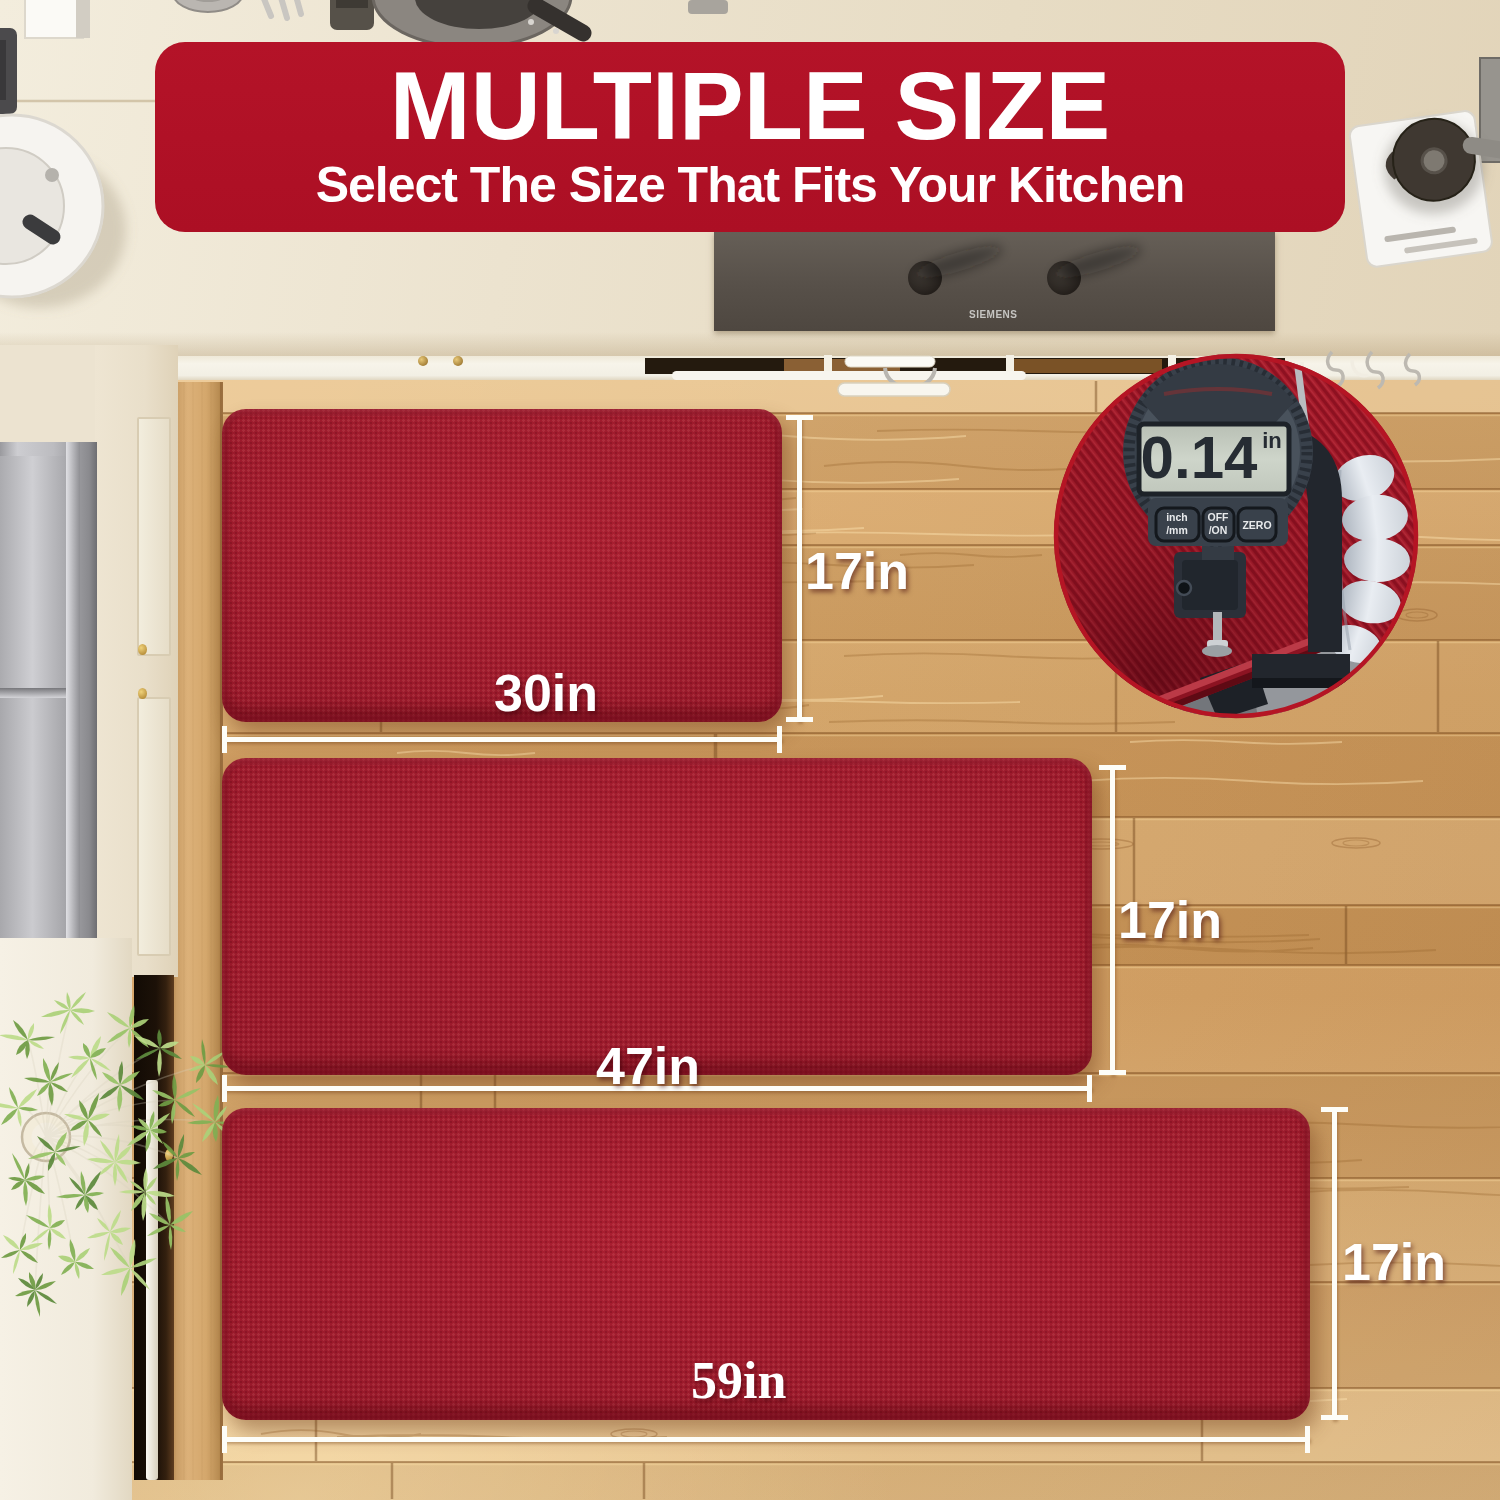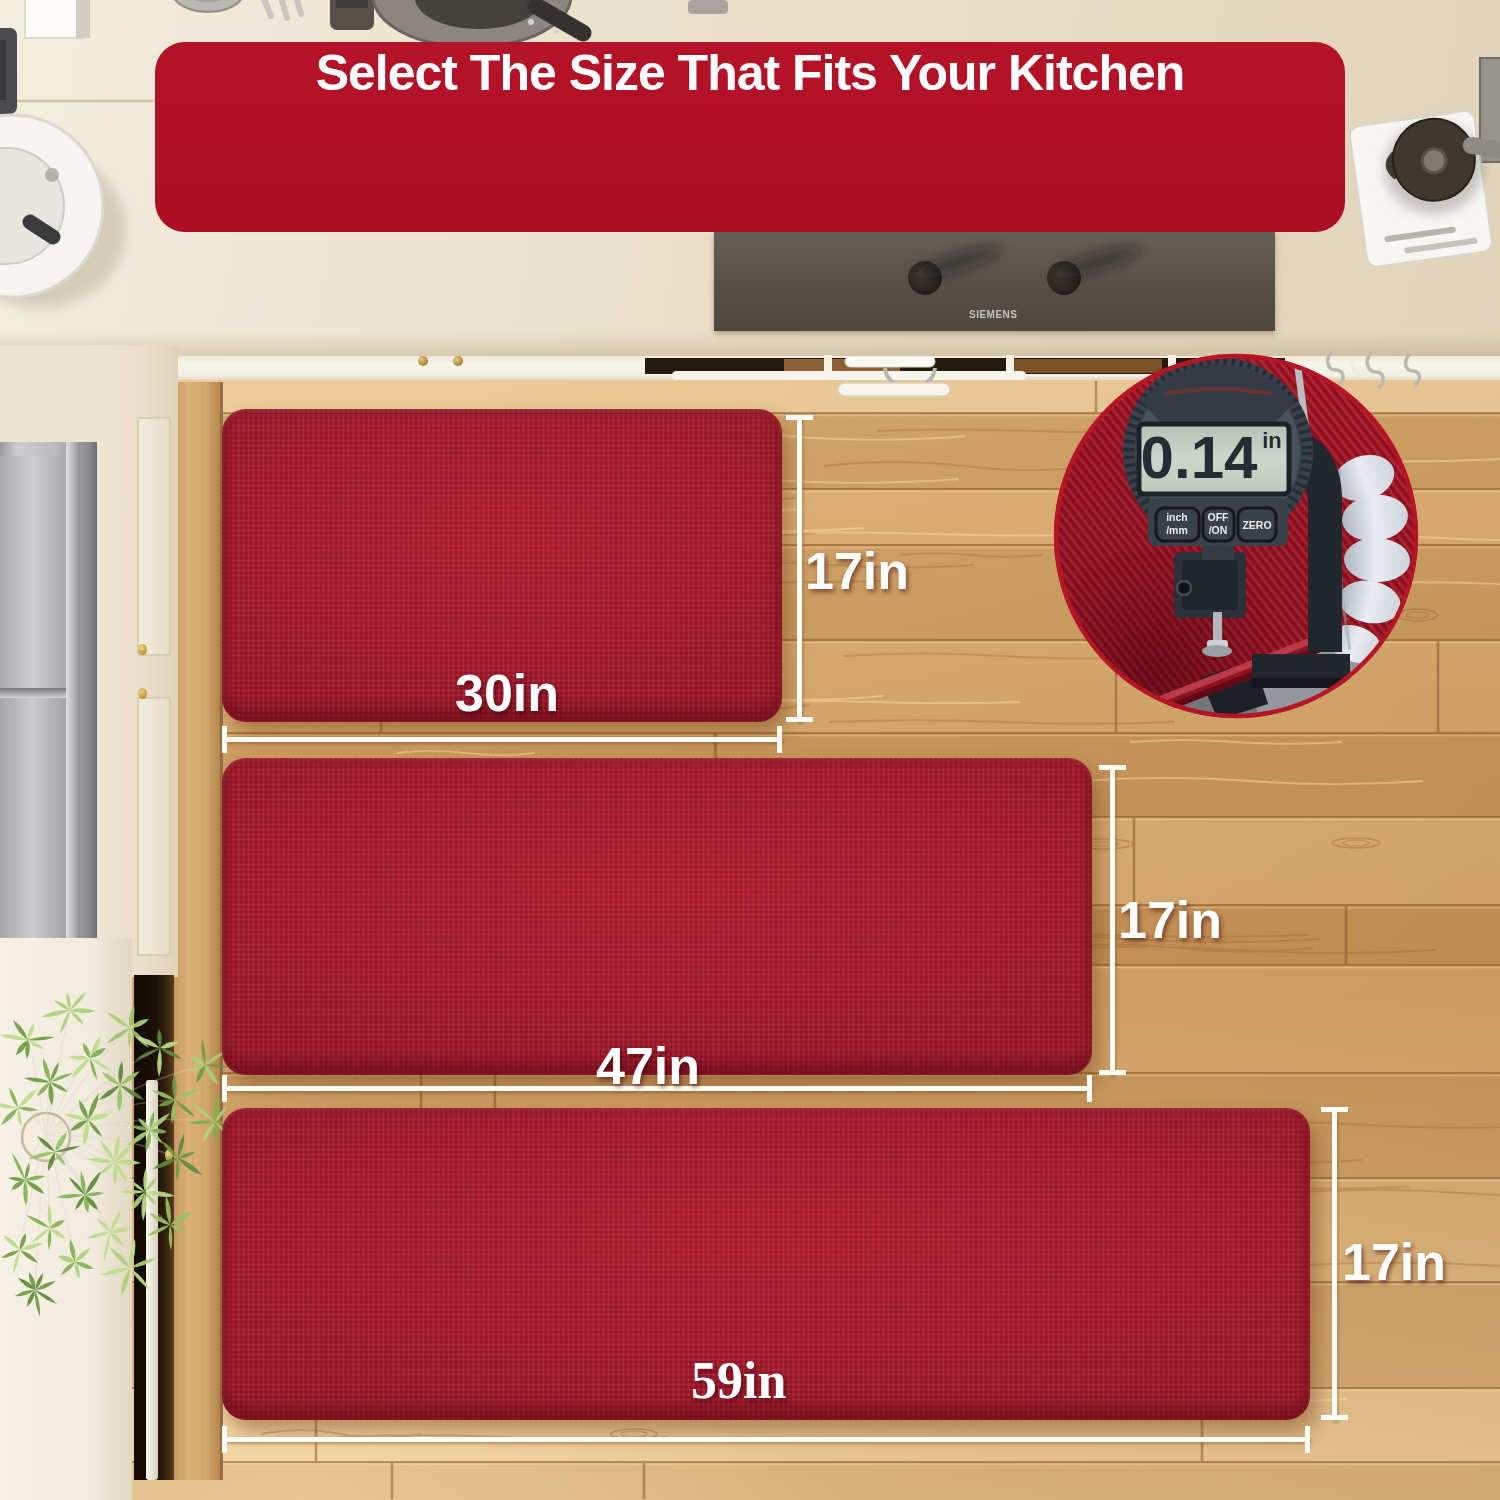--- a/index.html
+++ b/index.html
@@ -399,35 +399,36 @@
 <rect x="845" y="356" width="90" height="11" rx="5.5" fill="#fbfaf5" stroke="#ddd6c4" stroke-width="1"></rect>
 <path d="M885 368 c 2 26 48 26 50 0" stroke="#b9b6b0" stroke-width="4" fill="none"></path>
 <rect x="838" y="383" width="112" height="13" rx="6.5" fill="#f8f6ef" stroke="#d8d1bf" stroke-width="1.5"></rect>
 <path d="M1332 352 c -8 8 -4 18 4 18 c 8 0 10 10 2 16 M1372 352 c -9 9 -4 20 4 20 c 8 0 10 10 2 16 M1410 354 c -8 8 -4 17 3 17 c 7 0 9 9 2 14" stroke="#bdb9b1" stroke-width="3.5" fill="none"></path>
 <path d="M1352 360 c 0 12 9 18 16 15 M1302 362 c 0 10 7 15 13 13" stroke="#f1ede2" stroke-width="3.5" fill="none"></path>
 <ellipse cx="958" cy="262" rx="46" ry="9" transform="rotate(-17 958 262)" fill="rgba(28,24,20,0.45)" filter="url(#soft)"></ellipse>
 <ellipse cx="1097" cy="262" rx="46" ry="9" transform="rotate(-17 1097 262)" fill="rgba(28,24,20,0.45)" filter="url(#soft)"></ellipse>
 </svg>
 
   <div class="abs" id="banner">
+    <h1>MULTIPLE SIZE</h1>
     <p>Select The Size That Fits Your Kitchen</p>
   </div>
 
   <div class="mat" style="left:222px;top:409px;width:560px;height:313px;"></div>
   <div class="mat" style="left:222px;top:758px;width:870px;height:317px;"></div>
   <div class="mat" style="left:222px;top:1108px;width:1088px;height:312px;"></div>
 
   <div class="dimv" style="left:797px;top:415px;height:307px;"></div>
   <div class="dimh" style="left:222px;top:737px;width:560px;"></div>
   <div class="dimv" style="left:1110px;top:765px;height:310px;"></div>
   <div class="dimh" style="left:222px;top:1086px;width:870px;"></div>
   <div class="dimv" style="left:1332px;top:1107px;height:313px;"></div>
   <div class="dimh" style="left:222px;top:1437px;width:1088px;"></div>
 
-  <div class="matlabel" style="left:455px;top:663px;">30in</div>
+  <div class="matlabel" style="left:478px;top:663px;padding-left:16px;">30in</div>
   <div class="matlabel" style="left:805px;top:541px;">17in</div>
   <div class="matlabel" style="left:596px;top:1006px;margin-top:30px;">47in</div>
   <div class="matlabel" style="left:1118px;top:890px;">17in</div>
   <div class="matlabel" style="left:691px;top:1351px;font-family:Liberation Serif, serif;">59in</div>
   <div class="matlabel" style="left:1342px;top:1232px;">17in</div>
 <svg class="abs" id="inset" style="left:1050px;top:350px;" width="372" height="372" viewBox="1050 350 372 372" xmlns="http://www.w3.org/2000/svg">
 <defs>
 <clipPath id="cclip">
           <circle cx="1236" cy="536" r="182"></circle>
         </clipPath>

